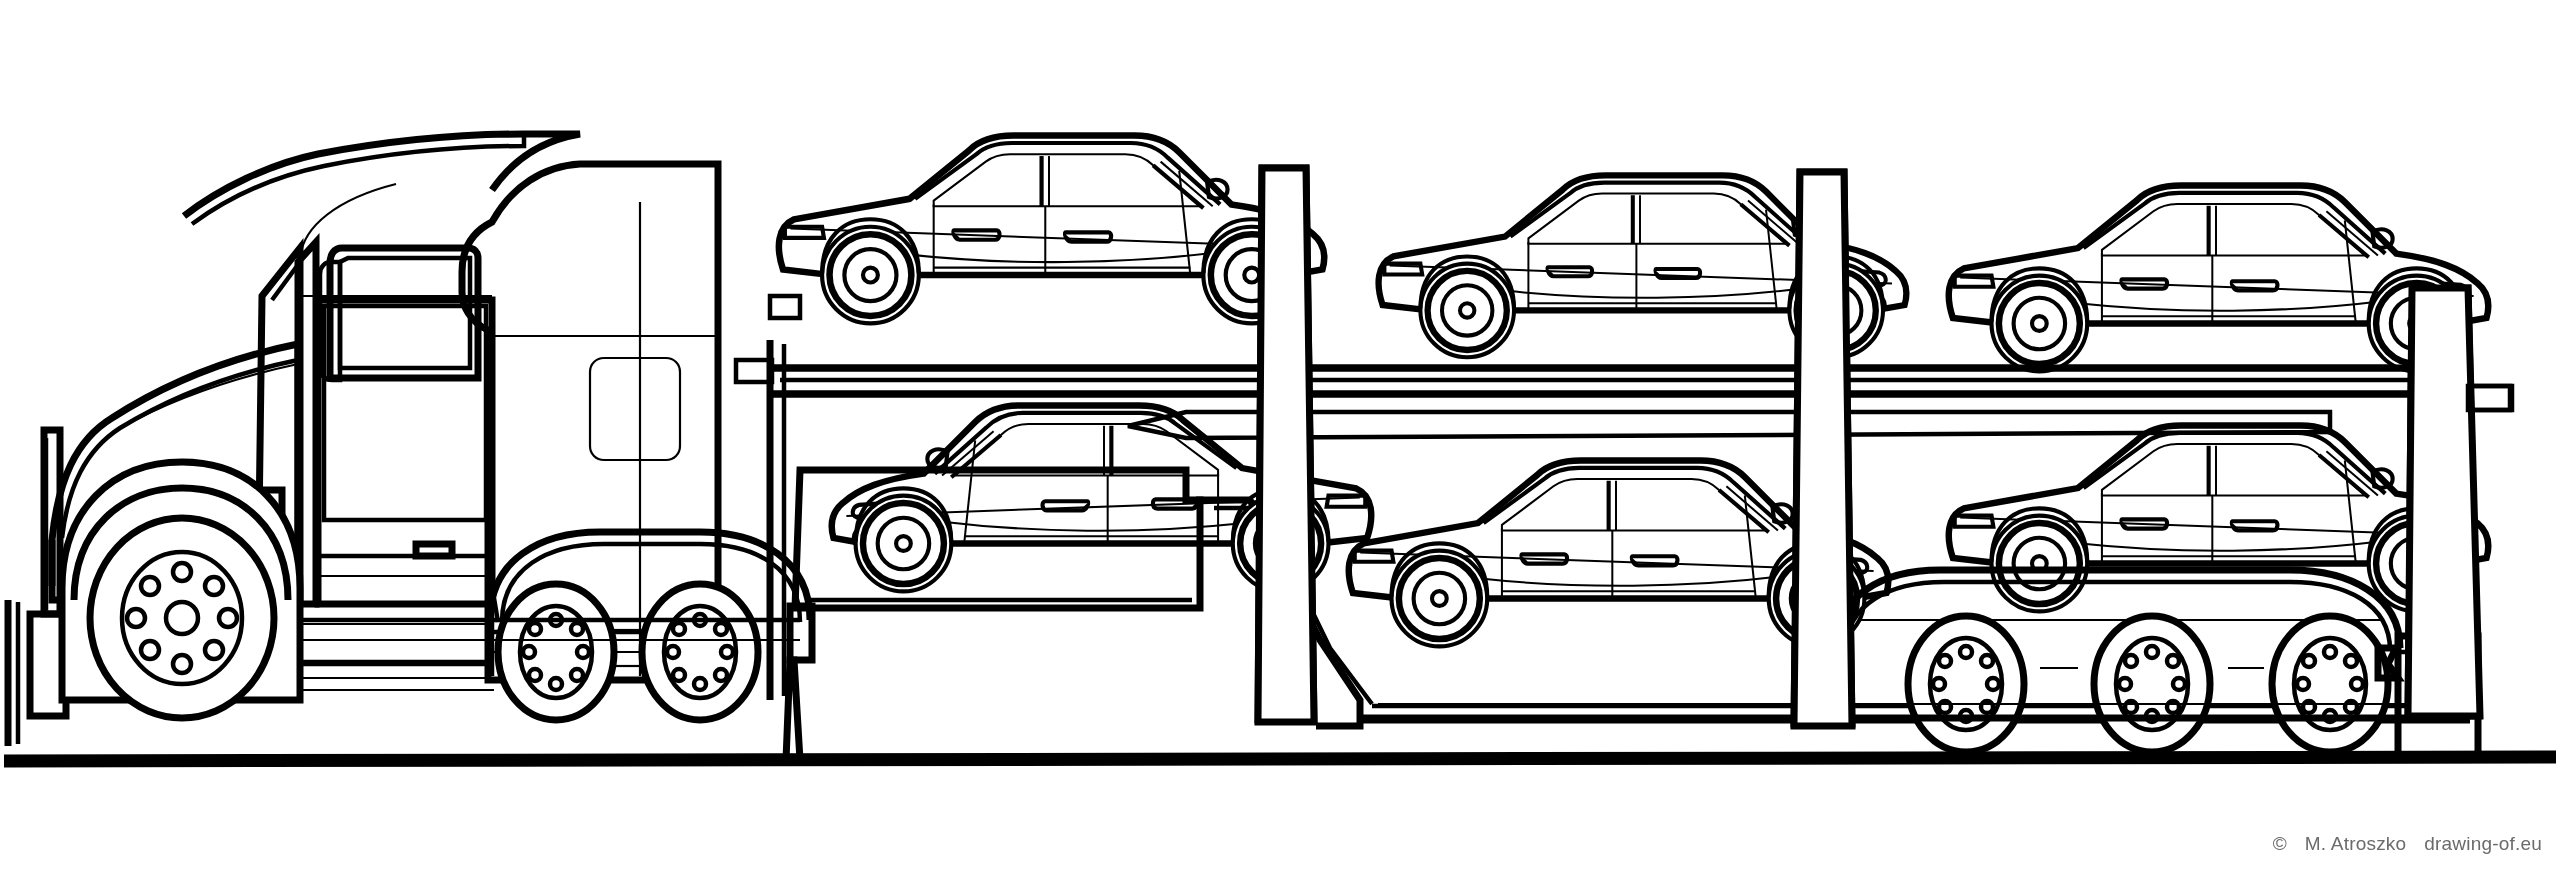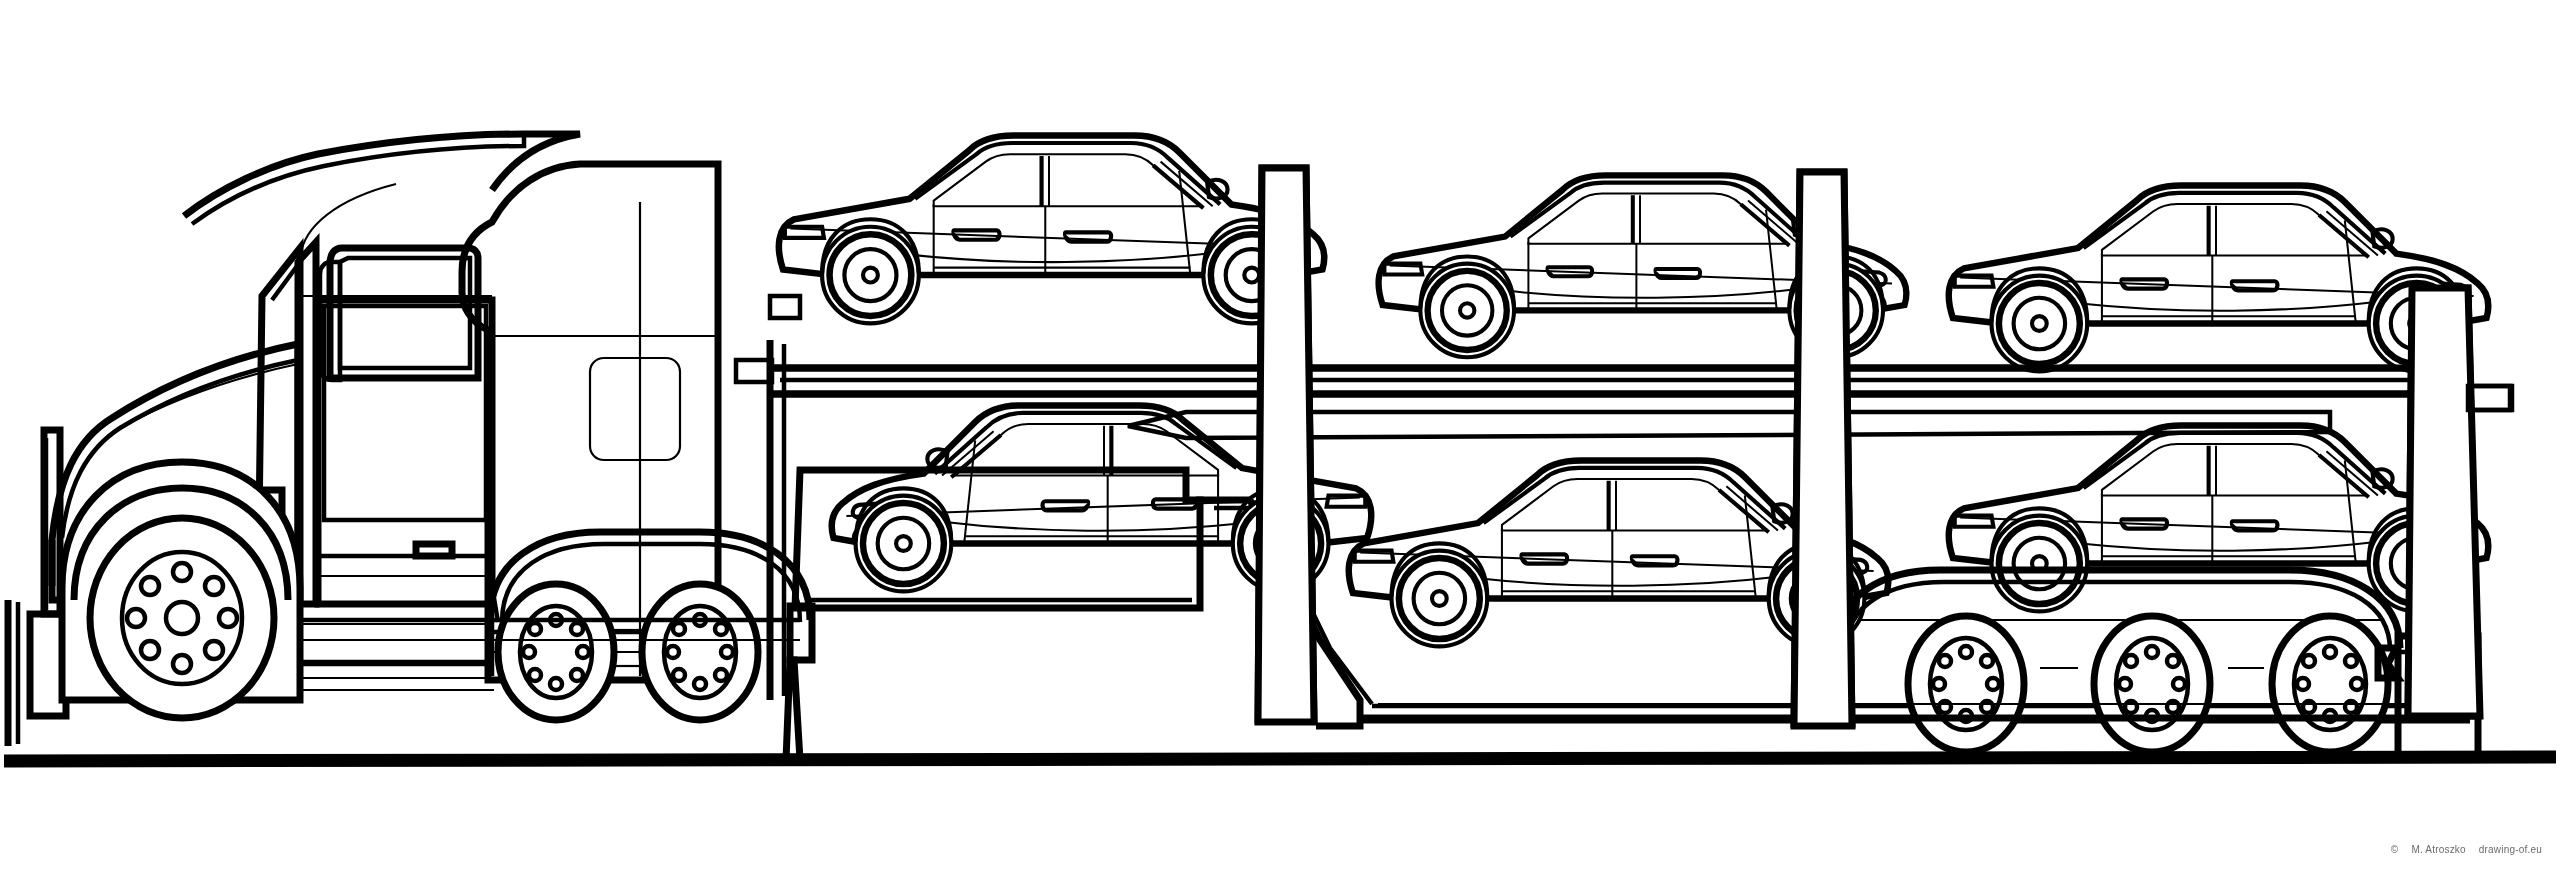--- a/index.html
+++ b/index.html
@@ -4,21 +4,21 @@
 <style>
   html,body{margin:0;padding:0;background:#ffffff;}
   body{width:2560px;height:869px;overflow:hidden;font-family:"Liberation Sans",sans-serif;}
   #stage{position:relative;width:2560px;height:869px;background:#fff;}
   #art{position:absolute;left:0;top:0;width:2560px;height:869px;}
   .cw{fill:none;stroke:#000;}
   .hv{stroke-width:7;}      
   .md{stroke-width:4.5;}    
   .ln{stroke-width:2.2;}    
   .fl{fill:#fff;stroke:#000;}
-  #credit{position:absolute;right:18px;bottom:14px;font-size:10px;color:#6b6b6b;
+  #credit{position:absolute;right:18px;bottom:14px;font-size:19px;color:#6b6b6b;
           letter-spacing:.2px;white-space:nowrap;font-family:"Liberation Sans",sans-serif;}
   #credit .sep{display:inline-block;width:7px;}
 </style>
 </head>
 <body>
 
 <div id="stage" style="background: rgb(255, 255, 255);">
 
 <svg id="art" viewBox="0 0 2560 869" xmlns="http://www.w3.org/2000/svg">
 

